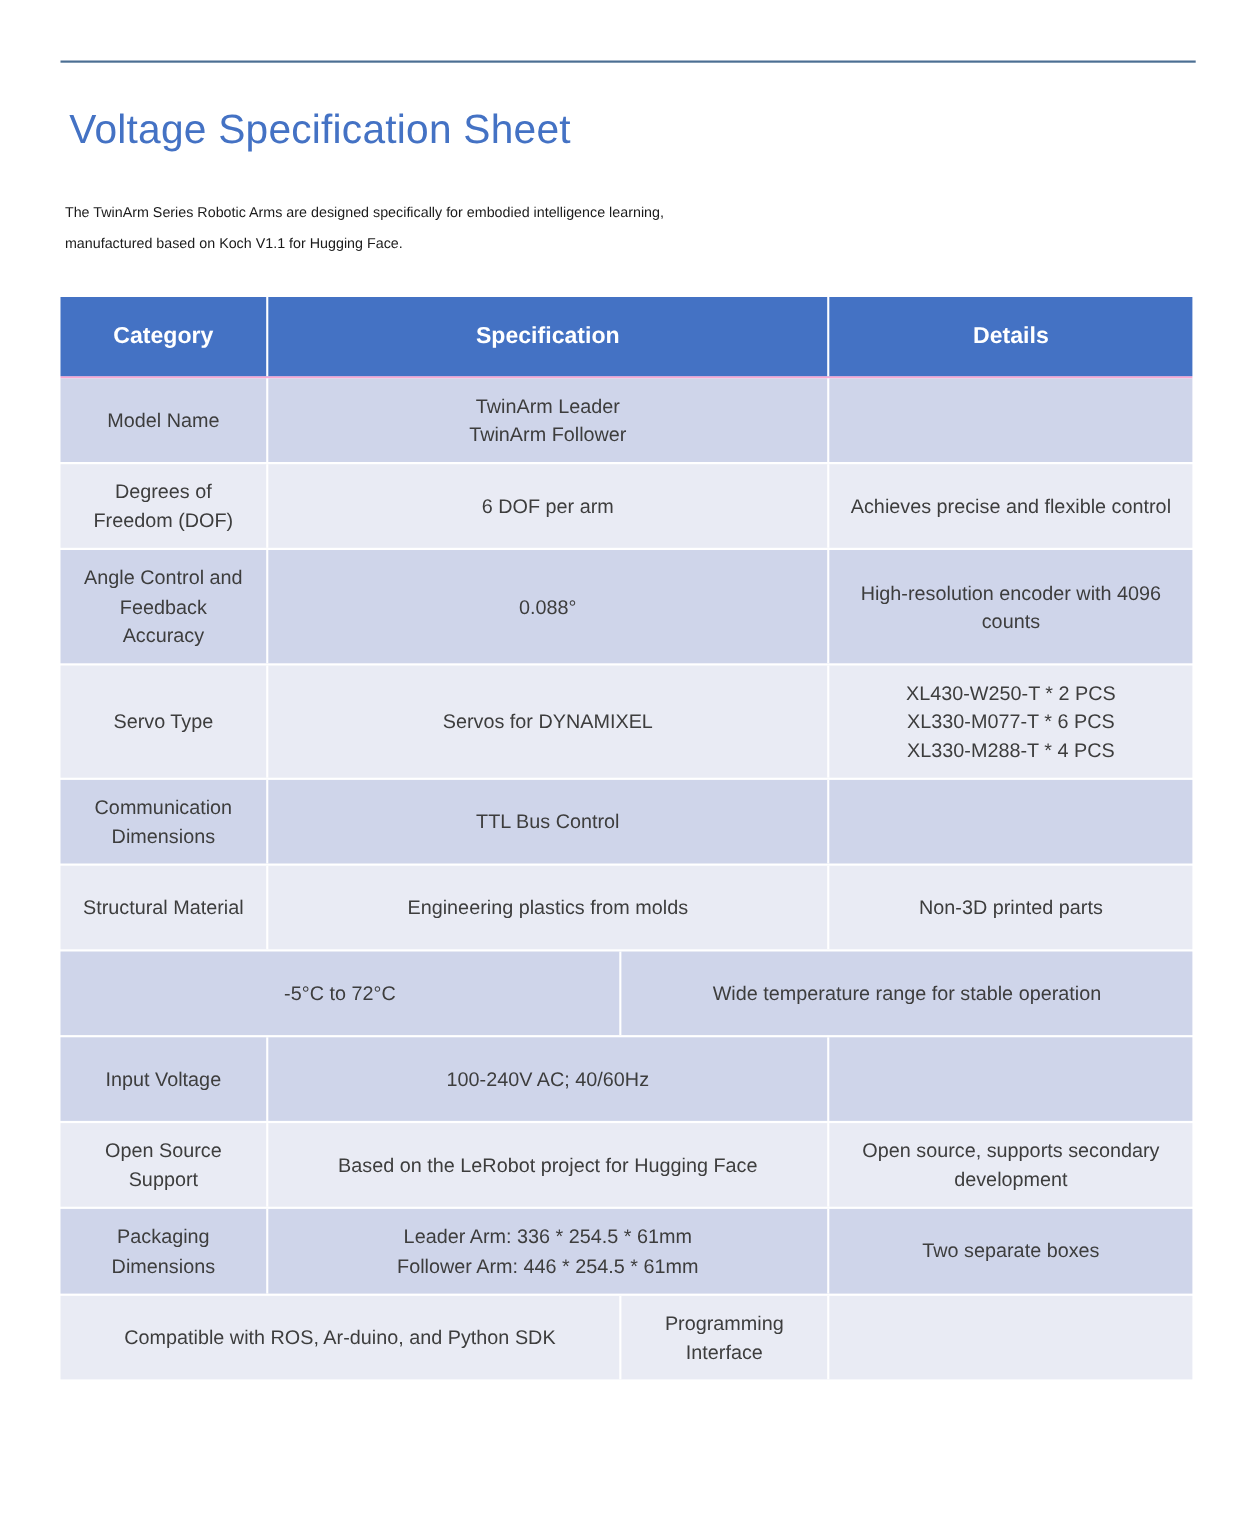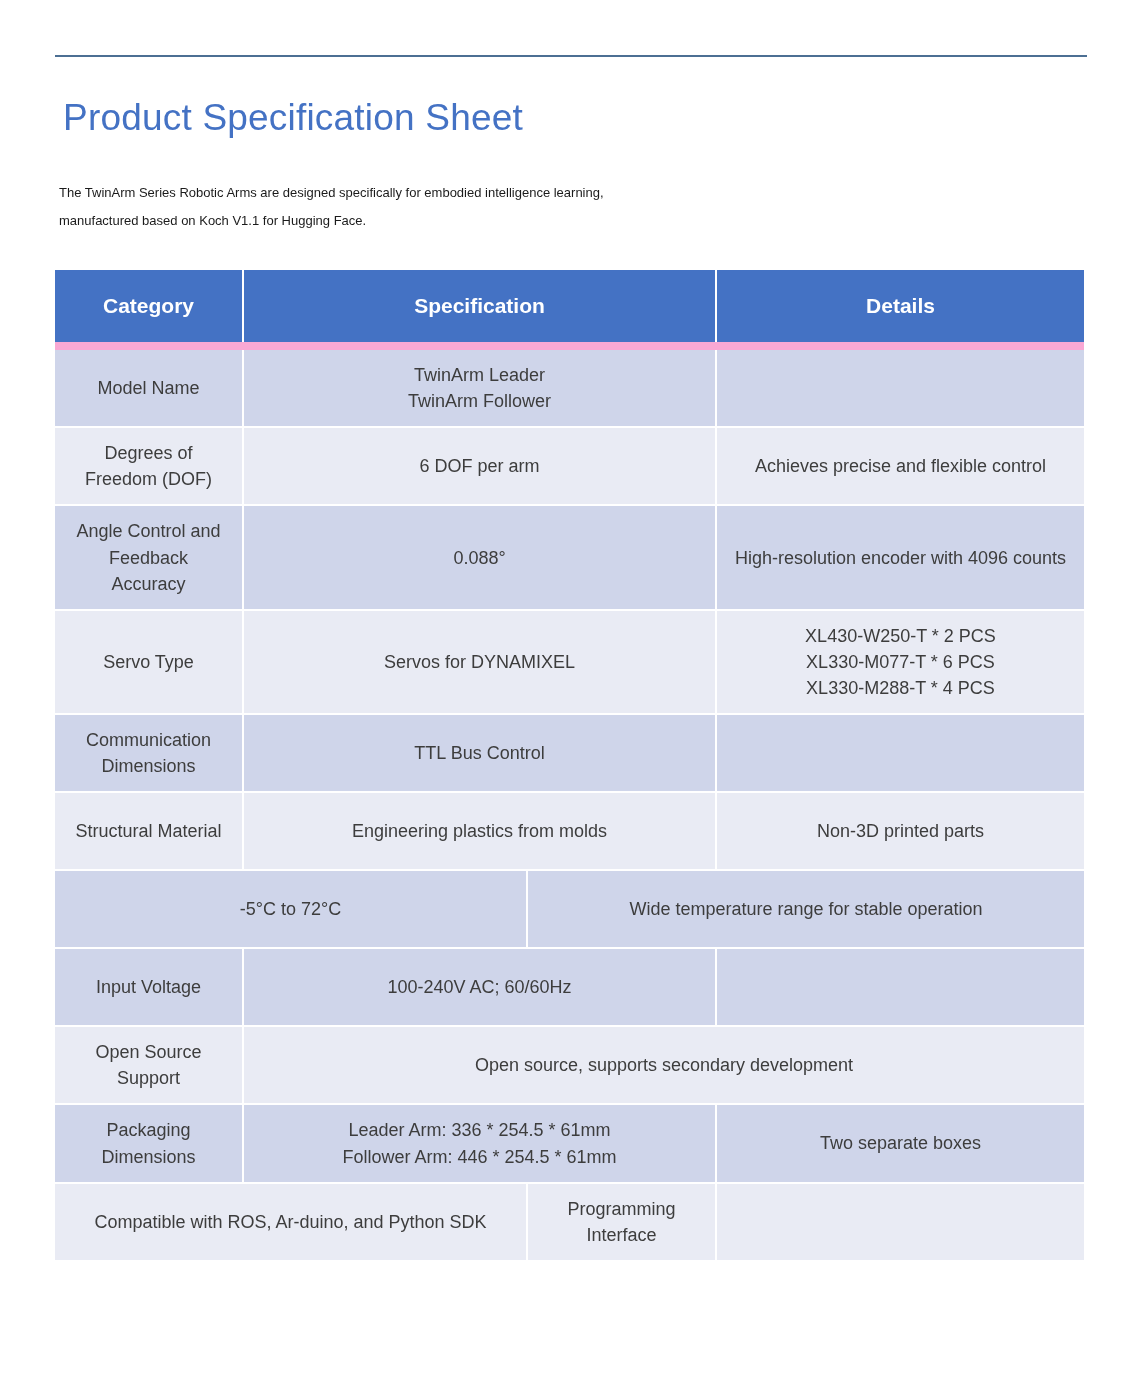--- a/index.html
+++ b/index.html
@@ -49,44 +49,44 @@
     align-items: center;
     justify-content: center;
     text-align: center;
     padding: 12px 16px;
     font-size: 18px;
     line-height: 1.45;
     white-space: pre-line;
     color: #3d3d3d;
   }
   .col-cat  { width: 189px; border-right: 2px solid #ffffff; }
-  .col-spec { width: 473px; border-right: 2px solid #ffffff; }
+  .col-spec { width: 510px; border-right: 2px solid #ffffff; }
   .col-det  { flex: 1; }
   .header-row {
-    border-bottom: 8px solid #f9a8d4;
+    border-bottom: 2px solid #f9a8d4;
   }
   .header-row .cell {
     background: #4472c4;
     color: #ffffff;
     font-weight: 700;
     font-size: 21px;
     min-height: 72px;
   }
   .body-row .cell { min-height: 76px; }
   .band-dark  .cell { background: #cfd5ea; }
   .band-light .cell { background: #e9ebf4; }
 </style>
 </head>
 <body>
 
 <div class="page">
 
   <div class="top-rule"></div>
 
-  <h1 class="doc-title">Product Specification Sheet</h1>
+  <h1 class="doc-title">Voltage Specification Sheet</h1>
 
   <p class="intro">The TwinArm Series Robotic Arms are designed specifically for embodied intelligence learning,
 manufactured based on Koch V1.1 for Hugging Face.</p>
 
   <div class="spec-table">
 
     <div class="trow header-row">
       <div class="cell col-cat">Category</div>
       <div class="cell col-spec">Specification</div>
       <div class="cell col-det">Details</div>
@@ -132,26 +132,27 @@
     </div>
 
     <div class="trow body-row band-dark">
       <div class="cell col-spec">-5°C to 72°C</div>
       <div class="cell col-det">Wide temperature range for stable operation</div>
     </div>
 
 
     <div class="trow body-row band-dark">
       <div class="cell col-cat">Input Voltage</div>
-      <div class="cell col-spec">100-240V AC; 60/60Hz</div>
+      <div class="cell col-spec">100-240V AC; 40/60Hz</div>
       <div class="cell col-det"></div>
     </div>
 
     <div class="trow body-row band-light">
       <div class="cell col-cat">Open Source Support</div>
+      <div class="cell col-spec">Based on the LeRobot project for Hugging Face</div>
       <div class="cell col-det">Open source, supports secondary development</div>
     </div>
 
     <div class="trow body-row band-dark">
       <div class="cell col-cat">Packaging Dimensions</div>
       <div class="cell col-spec">Leader Arm: 336 * 254.5 * 61mm
 Follower Arm: 446 * 254.5 * 61mm</div>
       <div class="cell col-det">Two separate boxes</div>
     </div>
 

